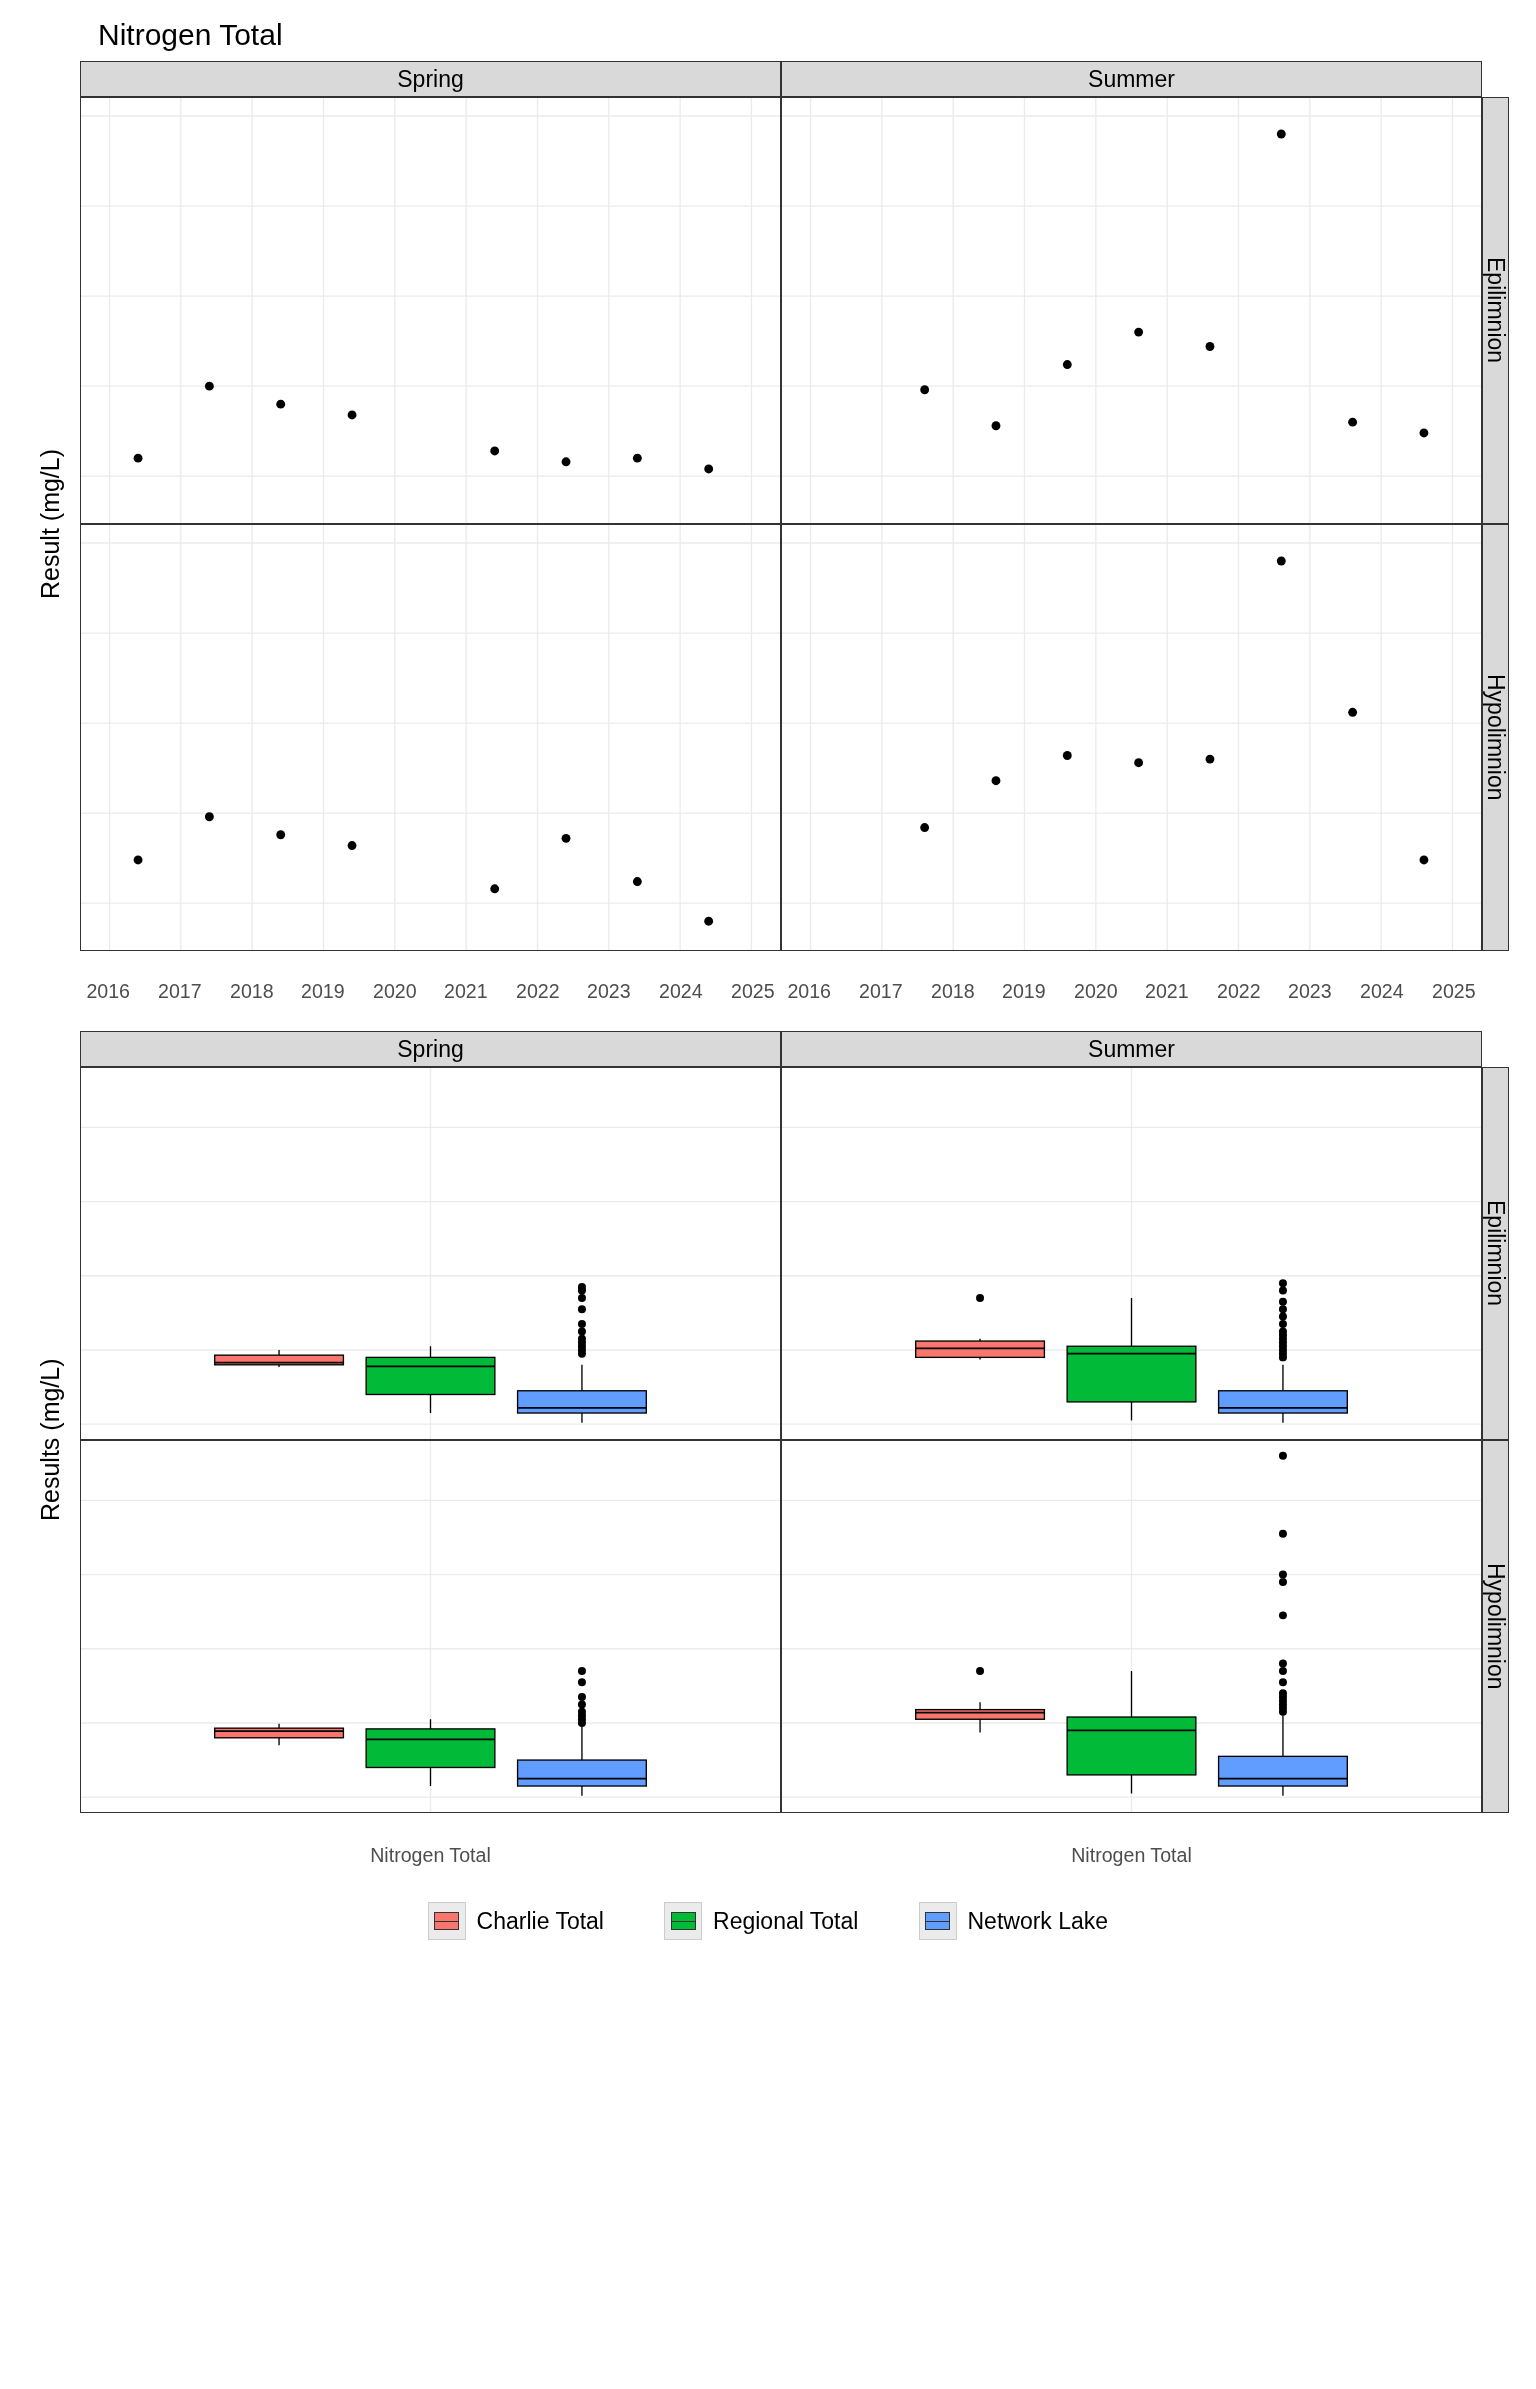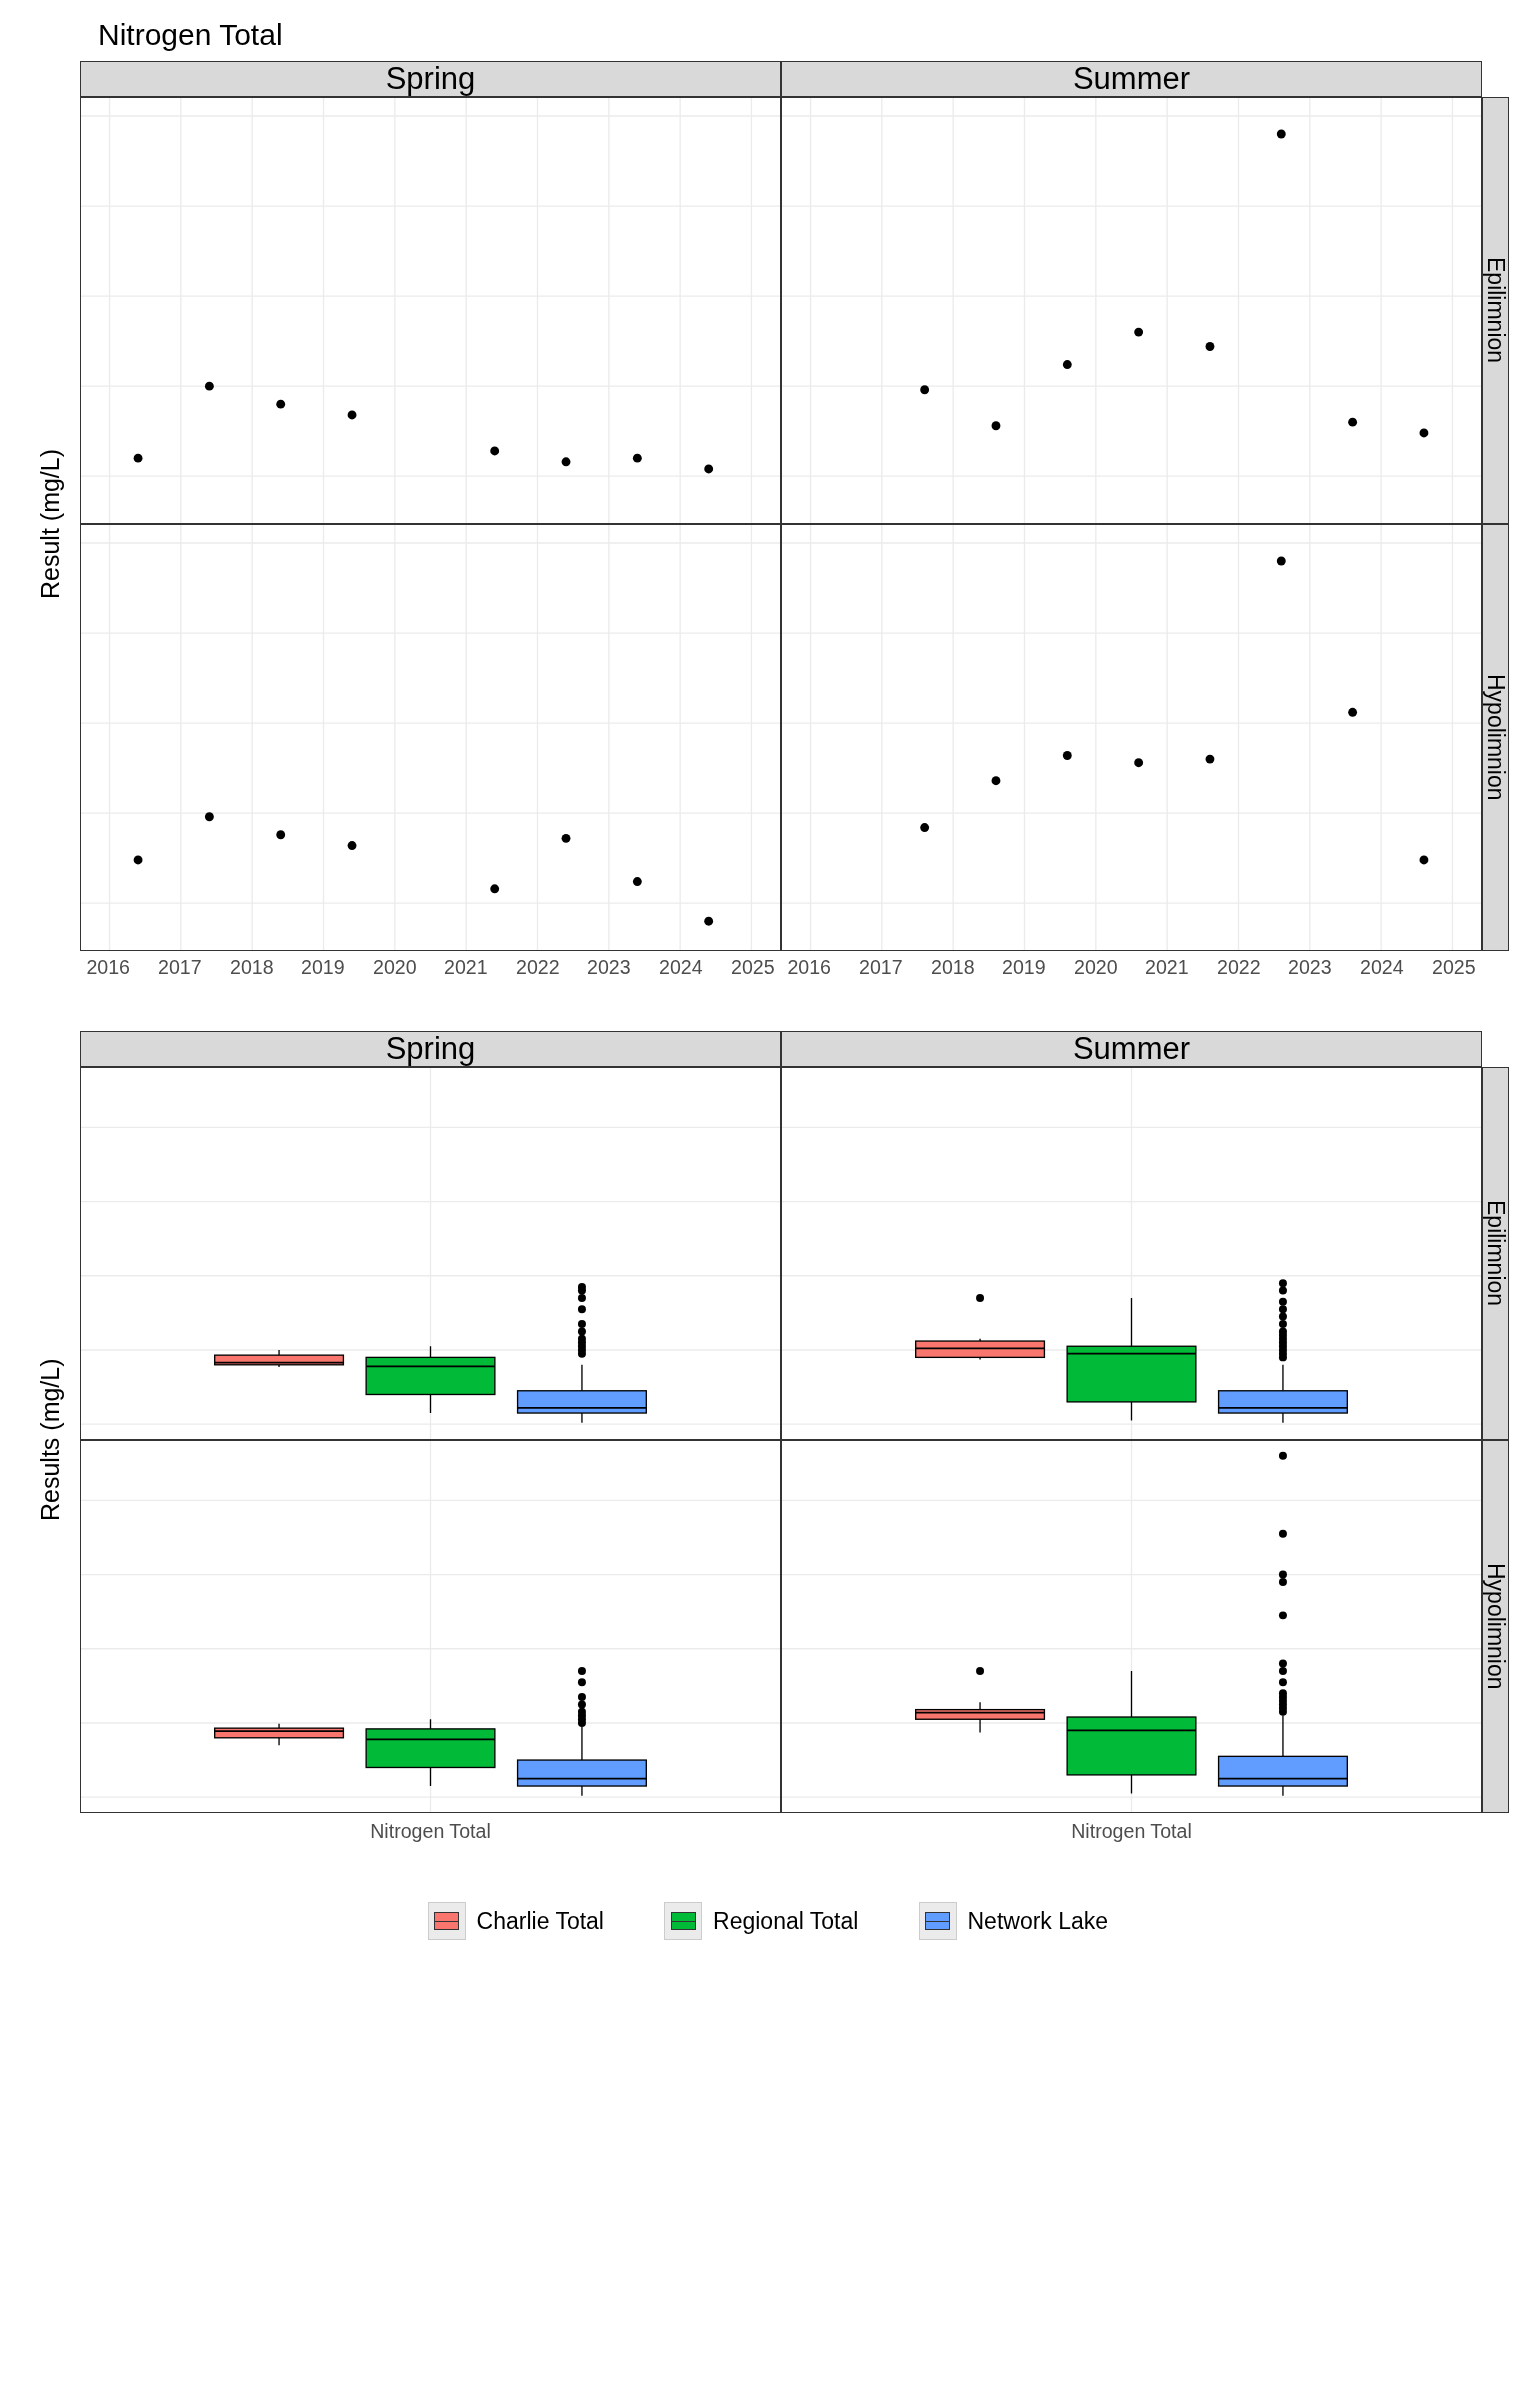--- a/index.html
+++ b/index.html
@@ -36,21 +36,21 @@
     writing-mode: vertical-rl;
     transform: rotate(180deg);
     text-align: center;
     font-size: 25px;
     padding-right: 9px;
   }
   .col-strip {
     background: #d9d9d9;
     border: 0.9px solid #333;
     text-align: center;
-    font-size: 31px;
+    font-size: 23px;
     line-height: 34px;
   }
   .row-strip {
     background: #d9d9d9;
     border: 0.9px solid #333;
     writing-mode: vertical-rl;
     text-align: center;
     font-size: 23px;
     line-height: 25px;
   }
@@ -67,20 +67,21 @@
     height: 100%;
   }
   .axis-text {
     font-size: 22px;
     fill: #4d4d4d;
   }
   .x-label-row {
     grid-column: 2 / 4;
     grid-row: 4;
     display: flex;
+    margin-top: 24px;
   }
   .x-label-half {
     flex: 1;
     position: relative;
     font-size: 19.6px;
     color: #4d4d4d;
   }
   .box-xcat {
     text-align: center;
     padding-top: 7.1px;

